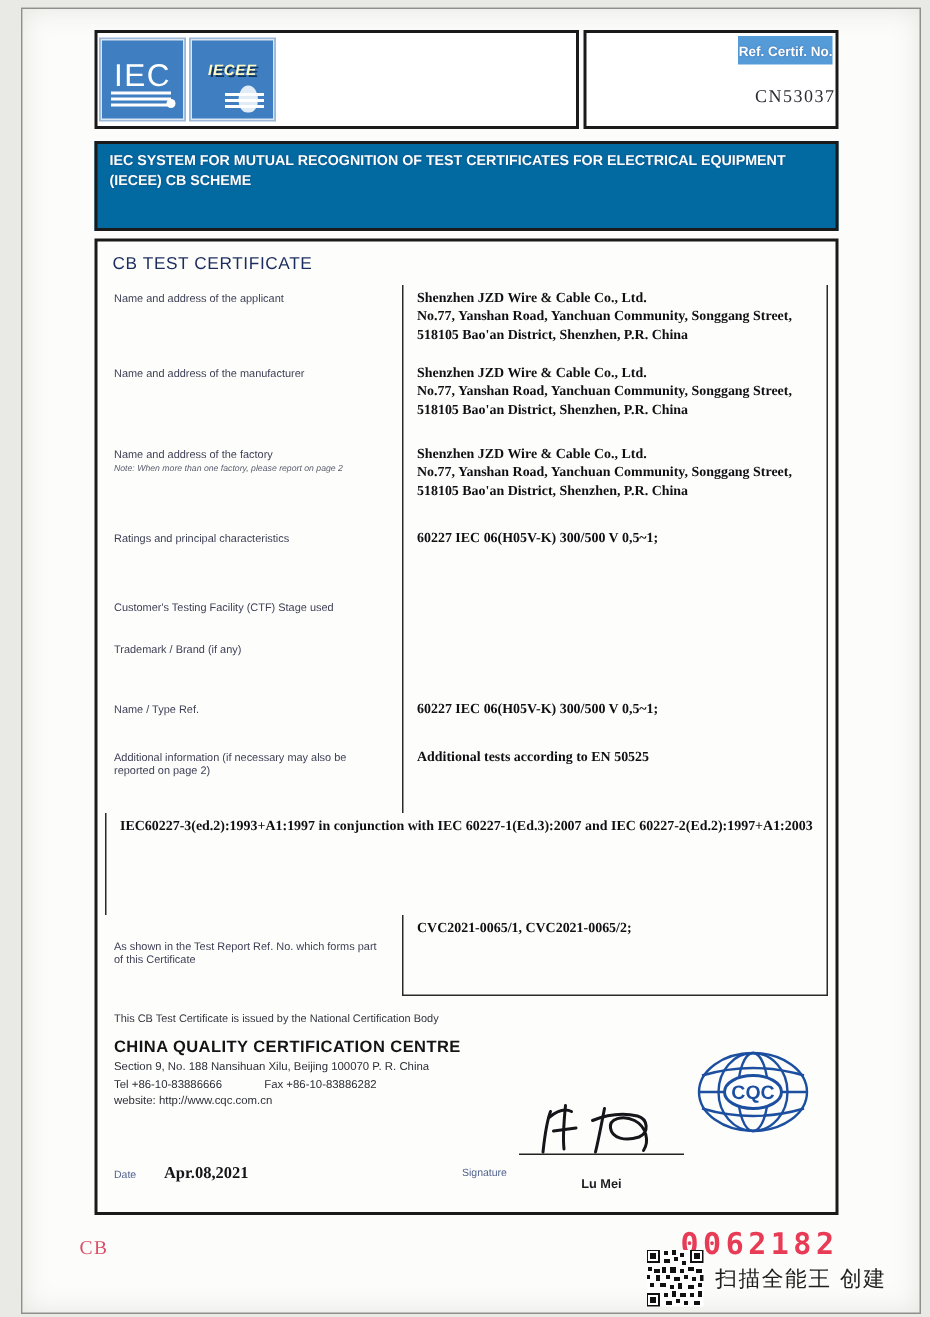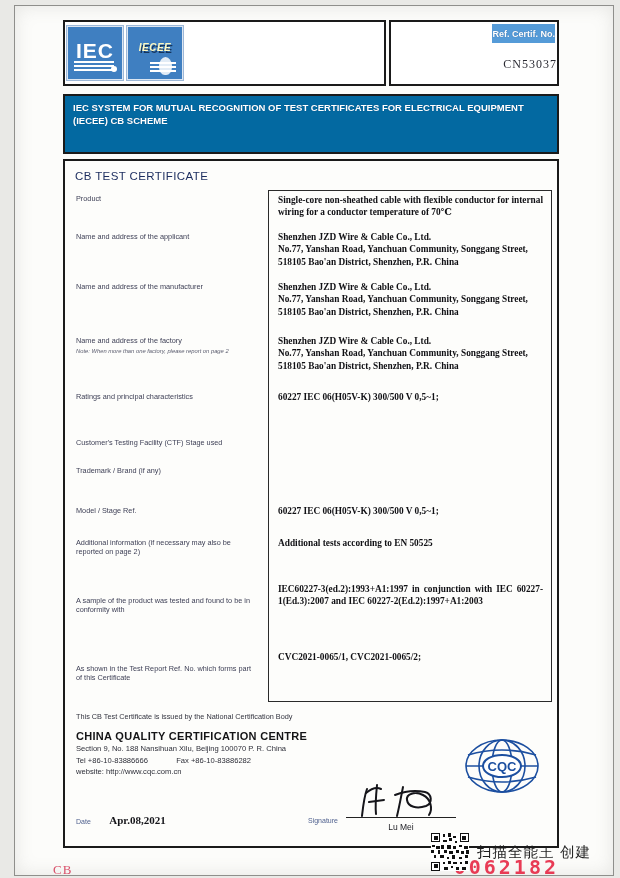--- a/index.html
+++ b/index.html
@@ -25,21 +25,21 @@
   .logo-box {
     flex:1; border:2px solid #1a1a1a; background:#fff;
     display:flex; align-items:center; gap:4px; padding:3px 2px;
   }
   .logo-sq {
     width:56px; height:54px; background:#3f7fc1;
     border:1px solid #dce6f2; position:relative;
     display:flex; flex-direction:column; align-items:center; justify-content:center;
     box-shadow:0 0 0 1px #9db8d8;
   }
-  .iec-text { color:#fff; font-weight:bold; font-size:21px; letter-spacing:1px; line-height:1; margin-top:-6px;}
+  .iec-text { color:#fff; font-weight:normal; font-size:21px; letter-spacing:1px; line-height:1; margin-top:-6px;}
   .iec-lines { position:absolute; left:6px; right:8px; bottom:8px; }
   .iec-lines i { display:block; height:2px; background:#fff; margin-top:2px; }
   .iec-lines .dot { position:absolute; right:-3px; bottom:-1px; width:6px; height:6px; border-radius:50%; background:#fff; }
   .iecee-text {
     color:#fef9c3; font-weight:bold; font-style:italic; font-size:10px; letter-spacing:.5px;
     text-shadow:1.5px 1.5px 0 #14345c; margin-top:-12px;
   }
   .iecee-lines { position:absolute; right:6px; bottom:7px; width:26px; }
   .iecee-lines i { display:block; height:2px; background:#fff; margin-top:2px; }
   .iecee-bulb { position:absolute; right:10px; bottom:4px; width:13px; height:18px; background:rgba(255,255,255,.85); border-radius:50% 50% 45% 45%; }
@@ -98,21 +98,21 @@
   .ncb-telfax .gap { display:inline-block; width:26px; }
 
   .footer-row { position:relative; height:62px; margin-top:2px; }
   .date-wrap { position:absolute; left:6px; bottom:12px; }
   .date-label { font-size:7px; color:#51628f; margin-right:14px; }
   .date-value { font-family:"Liberation Serif","DejaVu Serif",serif; font-weight:700; font-size:11px; color:#15151a; }
   .sig-wrap { position:absolute; left:238px; bottom:8px; display:flex; align-items:flex-end; gap:8px; }
   .sig-label { font-size:7px; color:#51628f; margin-bottom:8px; }
   .sig-block { width:110px; text-align:center; }
   .sig-draw { display:block; margin:0 auto -2px; }
-  .sig-name { border-top:1.5px solid #222; font-size:8.5px; font-weight:normal; color:#1c1c22; padding-top:4px; }
+  .sig-name { border-top:1.5px solid #222; font-size:8.5px; font-weight:bold; color:#1c1c22; padding-top:14px; }
   .cqc-wrap { position:absolute; right:8px; top:-42px; }
 
   
   .stamp { margin:7px 0 0 -10px; display:flex; align-items:baseline; gap:9px;justify-content:space-between; }
   .stamp-cb { font-family:"Liberation Serif","DejaVu Serif",serif; font-size:13px; color:#d9506a; letter-spacing:1px; }
   .stamp-num { font-family:"DejaVu Sans Mono",monospace; font-size:20px; font-weight:bold; color:#e83b55; letter-spacing:3px; }
   .scanner { position:absolute; right:22px; bottom:4px; display:flex; align-items:center; gap:8px;text-align:right; }
   .scanner-text { font-size:14.5px; color:#1e1e1e; letter-spacing:1px; font-family:"DejaVu Sans",sans-serif; }
 </style>
 </head>
@@ -148,26 +148,20 @@
           <div class="ref-value">CN53037</div>
         </div>
       </div>
 
       <div class="banner">IEC SYSTEM FOR MUTUAL RECOGNITION OF TEST CERTIFICATES FOR ELECTRICAL EQUIPMENT (IECEE) CB SCHEME</div>
 
       <div class="main-box">
         <div class="cert-title">CB TEST CERTIFICATE</div>
 
         <div class="cert-table">
-          <div class="crow r0 first">
-            <div class="clabel">Product</div>
-            <div class="cvalue">
-                <div class="just">Single-core non-sheathed cable with flexible conductor for internal wiring for a conductor temperature of 70℃</div>
-              </div>
-          </div>
           <div class="crow r1">
             <div class="clabel">Name and address of the applicant</div>
             <div class="cvalue">
               <div>Shenzhen JZD Wire &amp; Cable Co., Ltd.</div>
               <div>No.77, Yanshan Road, Yanchuan Community, Songgang Street, 518105 Bao'an District, Shenzhen, P.R. China</div>
             </div>
           </div>
           <div class="crow r2">
             <div class="clabel">Name and address of the manufacturer</div>
             <div class="cvalue">
@@ -191,29 +185,28 @@
           </div>
           <div class="crow r6">
             <div class="clabel">Customer's Testing Facility (CTF) Stage used</div>
             <div class="cvalue"></div>
           </div>
           <div class="crow r5">
             <div class="clabel">Trademark / Brand (if any)</div>
             <div class="cvalue"></div>
           </div>
           <div class="crow r7">
-            <div class="clabel">Model / Stage Ref.</div>
+            <div class="clabel">Name / Type Ref.</div>
             <div class="cvalue">60227 IEC 06(H05V-K) 300/500 V 0,5~1;</div>
           </div>
           <div class="crow r8">
             <div class="clabel">Additional information (if necessary may also be reported on page 2)</div>
             <div class="cvalue">Additional tests according to EN 50525</div>
           </div>
           <div class="crow r9">
-            <div class="clabel">A sample of the product was tested and found to be in conformity with</div>
             <div class="cvalue">
                 <div class="just">IEC60227-3(ed.2):1993+A1:1997 in conjunction with IEC 60227-1(Ed.3):2007 and IEC 60227-2(Ed.2):1997+A1:2003</div>
               </div>
           </div>
           <div class="crow r10 last">
             <div class="clabel">As shown in the Test Report Ref. No. which forms part of this Certificate</div>
             <div class="cvalue">CVC2021-0065/1, CVC2021-0065/2;</div>
           </div>
         </div>
 

